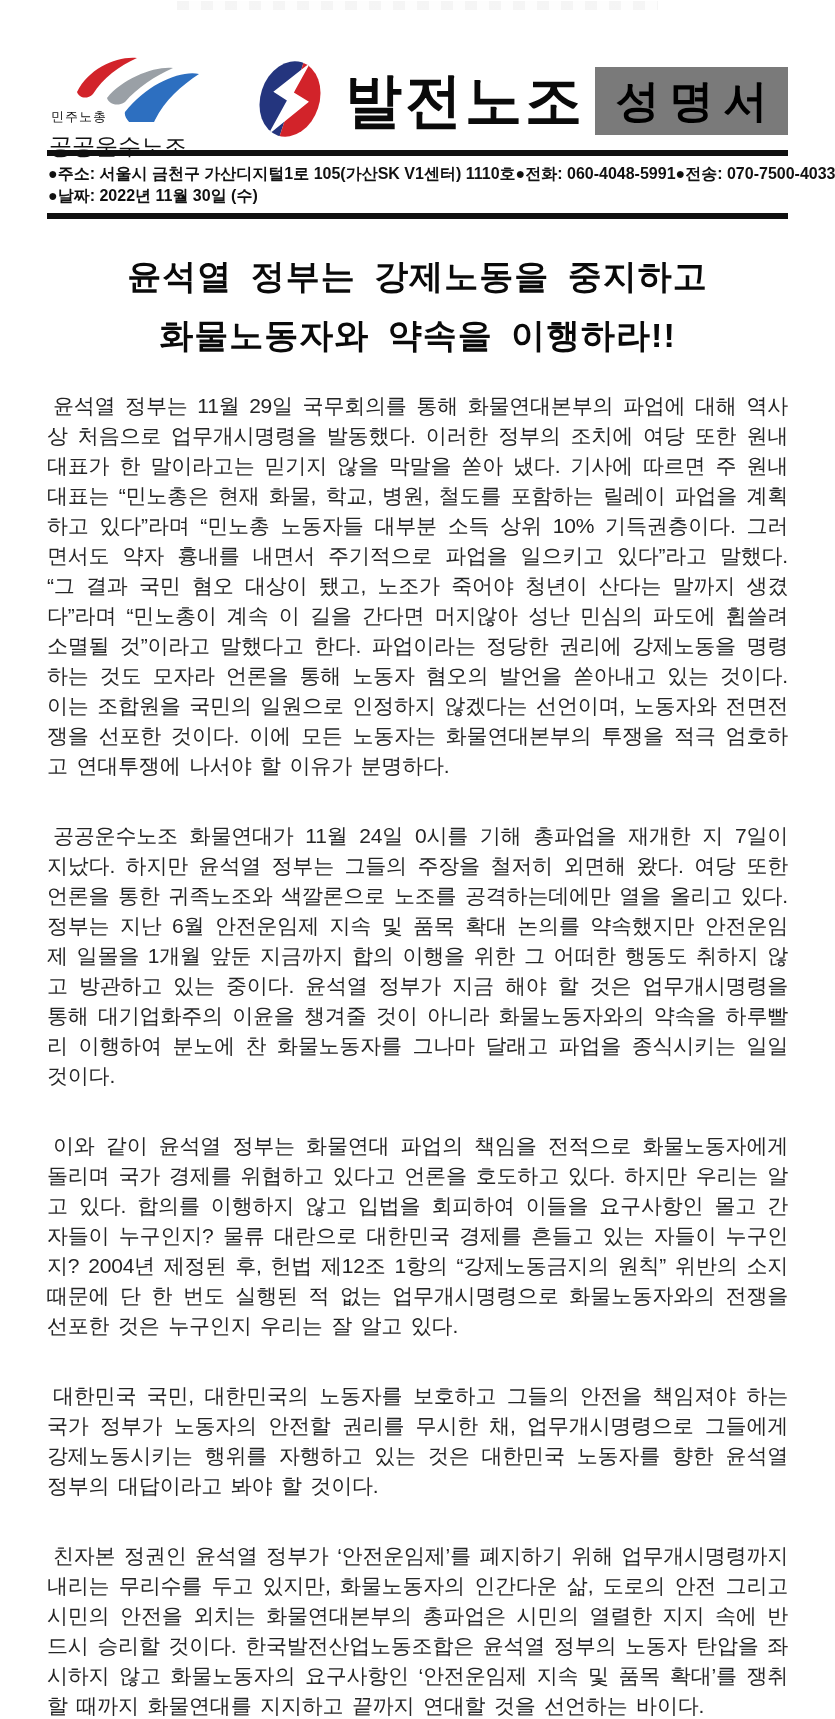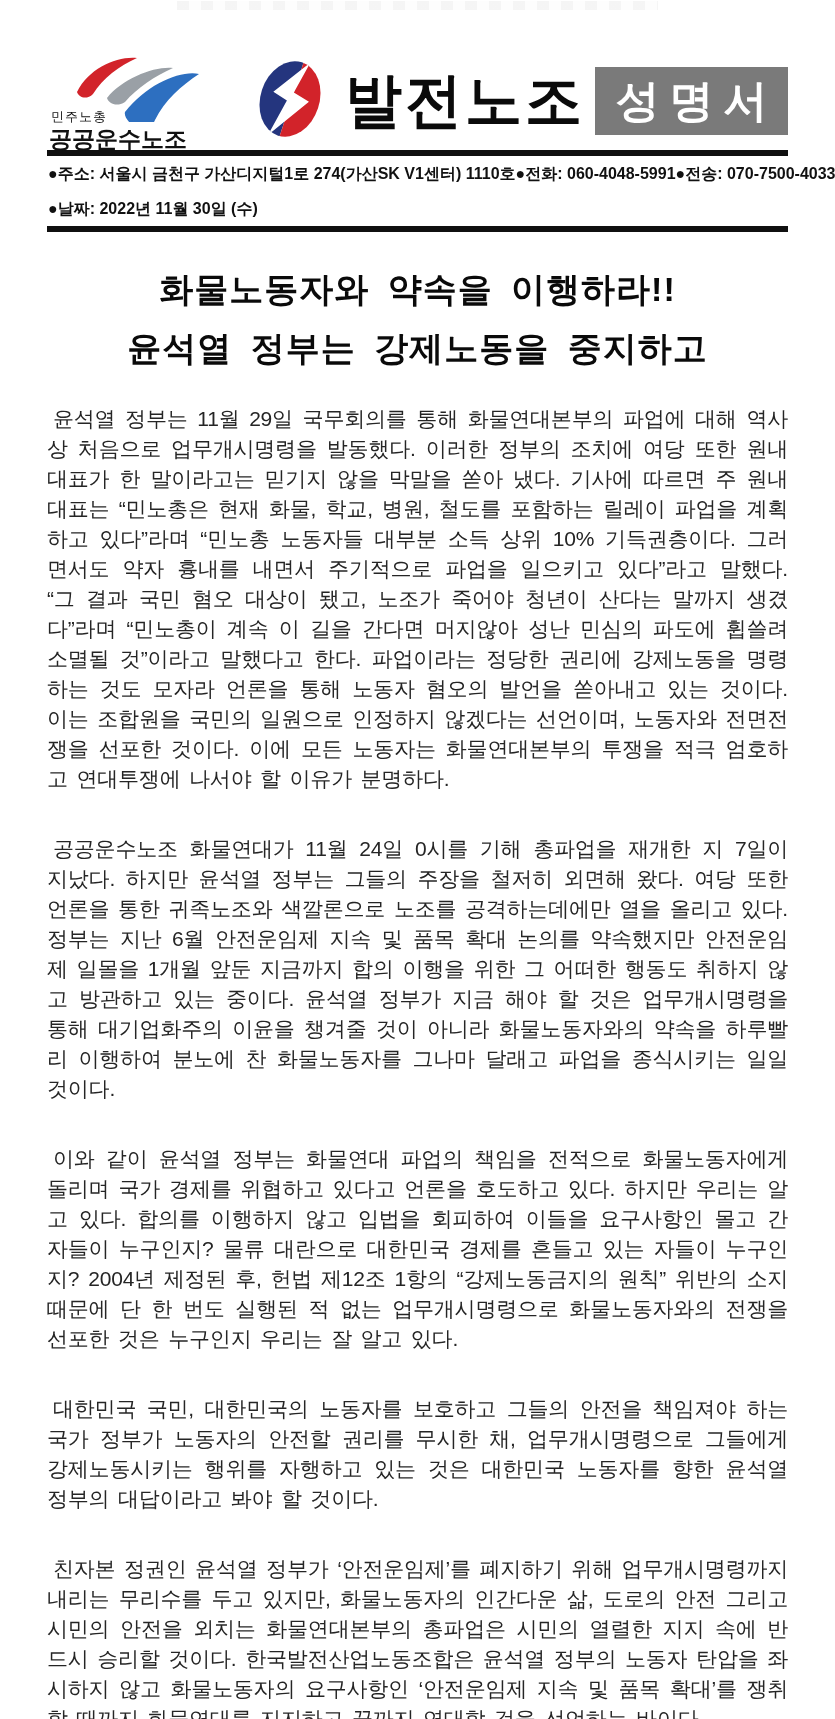--- a/index.html
+++ b/index.html
@@ -14,40 +14,40 @@
   .scan-artifact{
     height:9px;margin:1px 130px 0 130px;opacity:.55;
     background:repeating-linear-gradient(90deg,rgba(0,0,0,.07) 0 12px,rgba(0,0,0,.015) 12px 24px);
   }
 
   
   .letterhead{margin-top:46px;display:flex;align-items:center;height:90px;}
   .kptu-logo{position:relative;width:172px;height:90px;flex:0 0 auto;}
   .kptu-logo svg{position:absolute;left:12px;top:-4px;}
   .kptu-top{position:absolute;left:4px;top:44px;font-size:13px;font-weight:400;letter-spacing:1px;color:#111;margin-top:8px;}
-  .kptu-bottom{position:absolute;left:2px;top:68px;font-size:23px;font-weight:700;letter-spacing:0px;color:#111;white-space:nowrap;}
+  .kptu-bottom{position:absolute;left:2px;top:75px;font-size:23px;font-weight:400;letter-spacing:0px;color:#111;white-space:nowrap;}
   .emblem{flex:0 0 auto;margin-left:30px;}
   .org-name{
     font-size:57px;font-weight:900;color:#0a0a0a;letter-spacing:3px;
     margin-left:14px;white-space:nowrap;transform:scaleY(1.05);
   }
   .doc-badge{
     margin-left:auto;width:193px;height:68px;background:#7a7a7a;
     display:flex;align-items:center;justify-content:center;
-    color:#ffffff;font-size:44px;font-weight:800;letter-spacing:10px;padding-left:10px;box-sizing:border-box;
+    color:#000000;font-size:44px;font-weight:800;letter-spacing:10px;padding-left:10px;box-sizing:border-box;
   }
 
   .rule{height:6px;background:#101010;}
   .rule-top{margin-top:4px;}
   .rule-bottom{margin-top:2px;}
 
   
   .contact{padding:7px 1px 5px 1px;font-size:16px;font-weight:700;color:#111;}
   .contact-line{display:flex;justify-content:space-between;white-space:nowrap;line-height:21px;}
-  .contact-line + .contact-line{margin-top:14px;}
+  .contact-line + .contact-line{margin-top:1px;}
 
   
   .main-title{margin-top:28px;text-align:center;font-weight:800;color:#0a0a0a;}
   .main-title div{font-size:34px;line-height:59px;letter-spacing:1px;word-spacing:8px;}
 
   
   .body-text{margin-top:26px;}
   .body-text p{
     margin:10px 0 40px 0;font-size:21px;line-height:30px;text-align:justify;
     color:#252525;letter-spacing:-0.2px;word-spacing:3px;text-indent:6px;
@@ -94,34 +94,34 @@
 
     <div class="org-name">발전노조</div>
 
     <div class="doc-badge">성명서</div>
   </div>
 
   <div class="rule rule-top"></div>
 
   <div class="contact">
     <div class="contact-line">
-      <span>●주소: 서울시 금천구 가산디지털1로 274(가산SK V1센터) 1110호</span>
+      <span>●주소: 서울시 금천구 가산디지털1로 105(가산SK V1센터) 1110호</span>
       <span>●전화: 060-4048-5991</span>
       <span>●전송: 070-7500-4033</span>
     </div>
     <div class="contact-line">
       <span>●날짜: 2022년 11월 30일 (수)</span>
     </div>
   </div>
 
   <div class="rule rule-bottom"></div>
 
   <div class="main-title">
+    <div>윤석열 정부는 강제노동을 중지하고</div>
     <div>화물노동자와 약속을 이행하라!!</div>
-    <div>윤석열 정부는 강제노동을 중지하고</div>
   </div>
 
   <div class="body-text">
     <p>윤석열 정부는 11월 29일 국무회의를 통해 화물연대본부의 파업에 대해 역사상 처음으로 업무개시명령을 발동했다. 이러한 정부의 조치에 여당 또한 원내대표가 한 말이라고는 믿기지 않을 막말을 쏟아 냈다. 기사에 따르면 주 원내대표는 “민노총은 현재 화물, 학교, 병원, 철도를 포함하는 릴레이 파업을 계획하고 있다”라며 “민노총 노동자들 대부분 소득 상위 10% 기득권층이다. 그러면서도 약자 흉내를 내면서 주기적으로 파업을 일으키고 있다”라고 말했다. “그 결과 국민 혐오 대상이 됐고, 노조가 죽어야 청년이 산다는 말까지 생겼다”라며 “민노총이 계속 이 길을 간다면 머지않아 성난 민심의 파도에 휩쓸려 소멸될 것”이라고 말했다고 한다. 파업이라는 정당한 권리에 강제노동을 명령하는 것도 모자라 언론을 통해 노동자 혐오의 발언을 쏟아내고 있는 것이다. 이는 조합원을 국민의 일원으로 인정하지 않겠다는 선언이며, 노동자와 전면전쟁을 선포한 것이다. 이에 모든 노동자는 화물연대본부의 투쟁을 적극 엄호하고 연대투쟁에 나서야 할 이유가 분명하다.</p>
     <p>공공운수노조 화물연대가 11월 24일 0시를 기해 총파업을 재개한 지 7일이 지났다. 하지만 윤석열 정부는 그들의 주장을 철저히 외면해 왔다. 여당 또한 언론을 통한 귀족노조와 색깔론으로 노조를 공격하는데에만 열을 올리고 있다. 정부는 지난 6월 안전운임제 지속 및 품목 확대 논의를 약속했지만 안전운임제 일몰을 1개월 앞둔 지금까지 합의 이행을 위한 그 어떠한 행동도 취하지 않고 방관하고 있는 중이다. 윤석열 정부가 지금 해야 할 것은 업무개시명령을 통해 대기업화주의 이윤을 챙겨줄 것이 아니라 화물노동자와의 약속을 하루빨리 이행하여 분노에 찬 화물노동자를 그나마 달래고 파업을 종식시키는 일일 것이다.</p>
     <p>이와 같이 윤석열 정부는 화물연대 파업의 책임을 전적으로 화물노동자에게 돌리며 국가 경제를 위협하고 있다고 언론을 호도하고 있다. 하지만 우리는 알고 있다. 합의를 이행하지 않고 입법을 회피하여 이들을 요구사항인 몰고 간 자들이 누구인지? 물류 대란으로 대한민국 경제를 흔들고 있는 자들이 누구인지? 2004년 제정된 후, 헌법 제12조 1항의 “강제노동금지의 원칙” 위반의 소지때문에 단 한 번도 실행된 적 없는 업무개시명령으로 화물노동자와의 전쟁을 선포한 것은 누구인지 우리는 잘 알고 있다.</p>
     <p>대한민국 국민, 대한민국의 노동자를 보호하고 그들의 안전을 책임져야 하는 국가 정부가 노동자의 안전할 권리를 무시한 채, 업무개시명령으로 그들에게 강제노동시키는 행위를 자행하고 있는 것은 대한민국 노동자를 향한 윤석열 정부의 대답이라고 봐야 할 것이다.</p>
     <p>친자본 정권인 윤석열 정부가 ‘안전운임제’를 폐지하기 위해 업무개시명령까지 내리는 무리수를 두고 있지만, 화물노동자의 인간다운 삶, 도로의 안전 그리고 시민의 안전을 외치는 화물연대본부의 총파업은 시민의 열렬한 지지 속에 반드시 승리할 것이다. 한국발전산업노동조합은 윤석열 정부의 노동자 탄압을 좌시하지 않고 화물노동자의 요구사항인 ‘안전운임제 지속 및 품목 확대’를 쟁취할 때까지 화물연대를 지지하고 끝까지 연대할 것을 선언하는 바이다.</p>
   </div>
 

